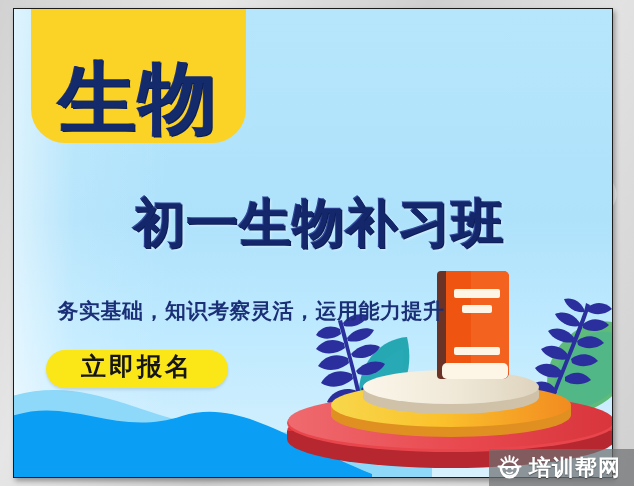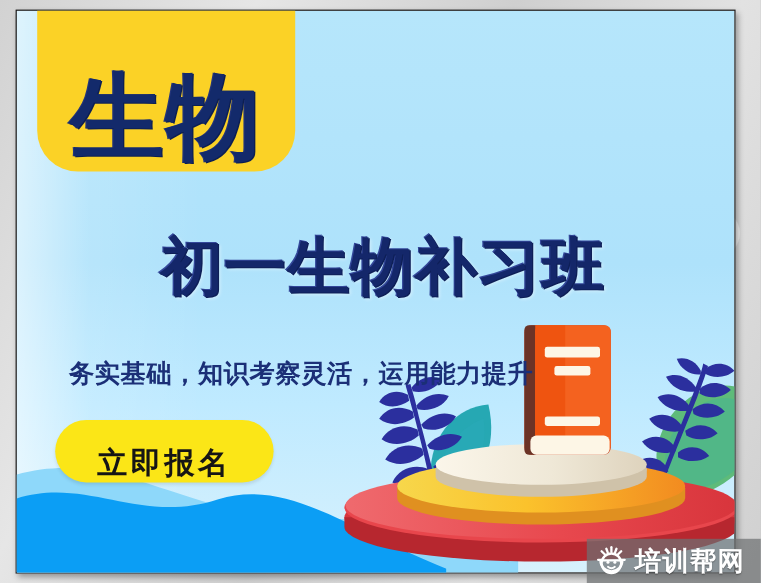--- a/index.html
+++ b/index.html
@@ -69,23 +69,23 @@
   
   .subtitle{
     position:absolute;left:12px;top:288px;width:450px;
     font-family:Liberation Serif, serif;
     font-size:21px;font-weight:bold;color:#1b2f77;
     letter-spacing:.5px;white-space:nowrap;text-align:center;
   }
 
   
   .cta{
-    position:absolute;left:32px;top:341px;width:182px;height:52px;
+    position:absolute;left:32px;top:341px;width:182px;height:38px;
     background:#fbe617;border:none;border-radius:26px;
-    display:flex;align-items:flex-end;justify-content:center;
+    display:flex;align-items:flex-start;justify-content:center;
     cursor:pointer;box-shadow:0 2px 3px rgba(0,0,0,.10);
   }
   .cta-text{
     font-family:"DejaVu Sans","Liberation Sans",sans-serif;
     font-size:25px;font-weight:bold;color:#151515;letter-spacing:3px;
     white-space:nowrap;
   }
 
   
   .wave-light{position:absolute;left:-2px;bottom:-1px;width:420px;height:110px;}

